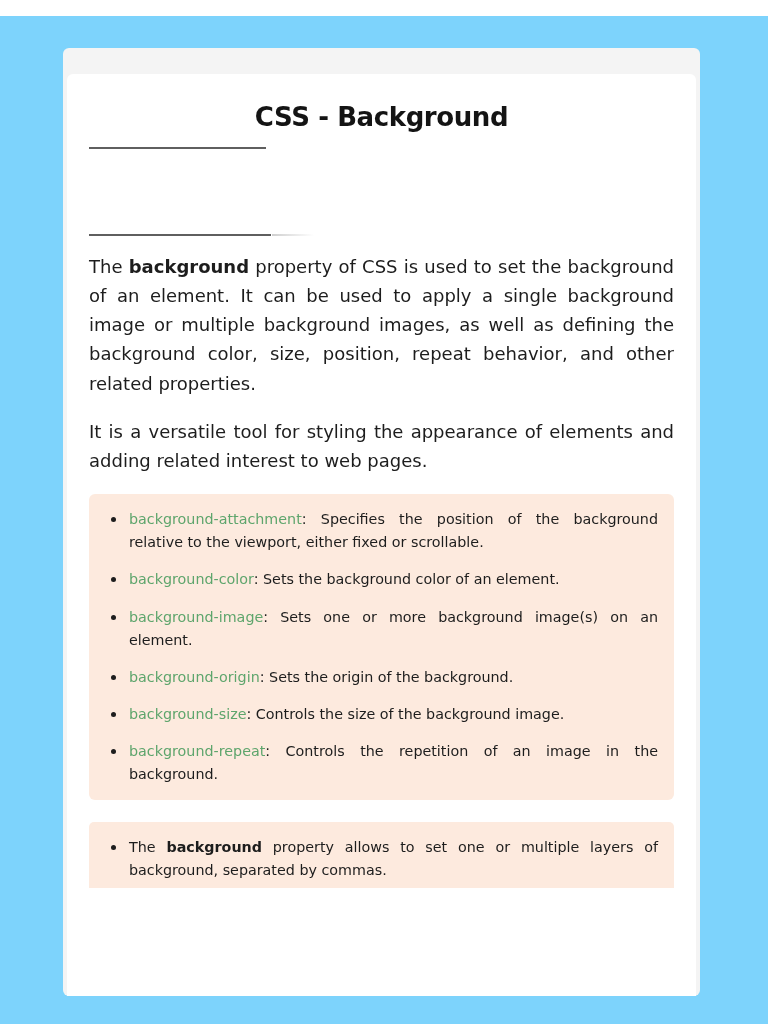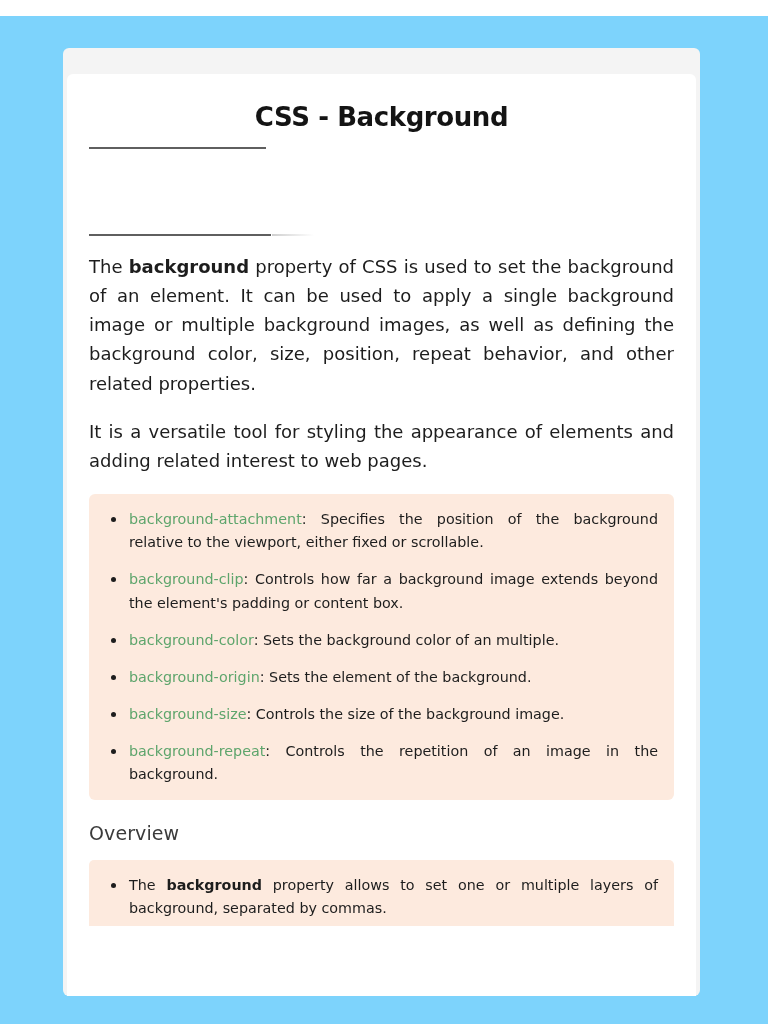--- a/index.html
+++ b/index.html
@@ -183,29 +183,28 @@
       <div class="doc-body">
 
         <p class="para"><span>The </span><b>background</b><span> property of CSS is used to set the background of an element. It can be used to apply a single background image or multiple background images, as well as defining the background color, size, position, repeat behavior, and other related properties.</span></p>
 
         <p class="para">It is a versatile tool for styling the appearance of elements and adding related interest to web pages.</p>
 
 
         <div class="callout">
           <ul>
             <li><a class="prop-link" href="#">background-attachment</a><span>: Specifies the position of the background relative to the viewport, either fixed or scrollable.</span></li>
-            <li><a class="prop-link" href="#">background-clip</a><span>: Controls how far a background image extends beyond the element's padding or content box.</span></li>
-            <li><a class="prop-link" href="#">background-color</a><span>: Sets the background color of an multiple.</span></li>
-            <li><a class="prop-link" href="#">background-origin</a><span>: Sets the element of the background.</span></li>
+            <li><a class="prop-link" href="#">background-color</a><span>: Sets the background color of an element.</span></li>
+            <li><a class="prop-link" href="#">background-image</a><span>: Sets one or more background image(s) on an element.</span></li>
+            <li><a class="prop-link" href="#">background-origin</a><span>: Sets the origin of the background.</span></li>
             <li><a class="prop-link" href="#">background-size</a><span>: Controls the size of the background image.</span></li>
             <li><a class="prop-link" href="#">background-repeat</a><span>: Controls the repetition of an image in the background.</span></li>
           </ul>
         </div>
 
-        <h2 class="section-heading">Overview</h2>
 
         <div class="callout overview-box">
           <ul>
             <li><span>The </span><b>background</b><span> property allows to set one or multiple layers of background, separated by commas.</span></li>
 
           </ul>
         </div>
 
       </div>
     </div>

